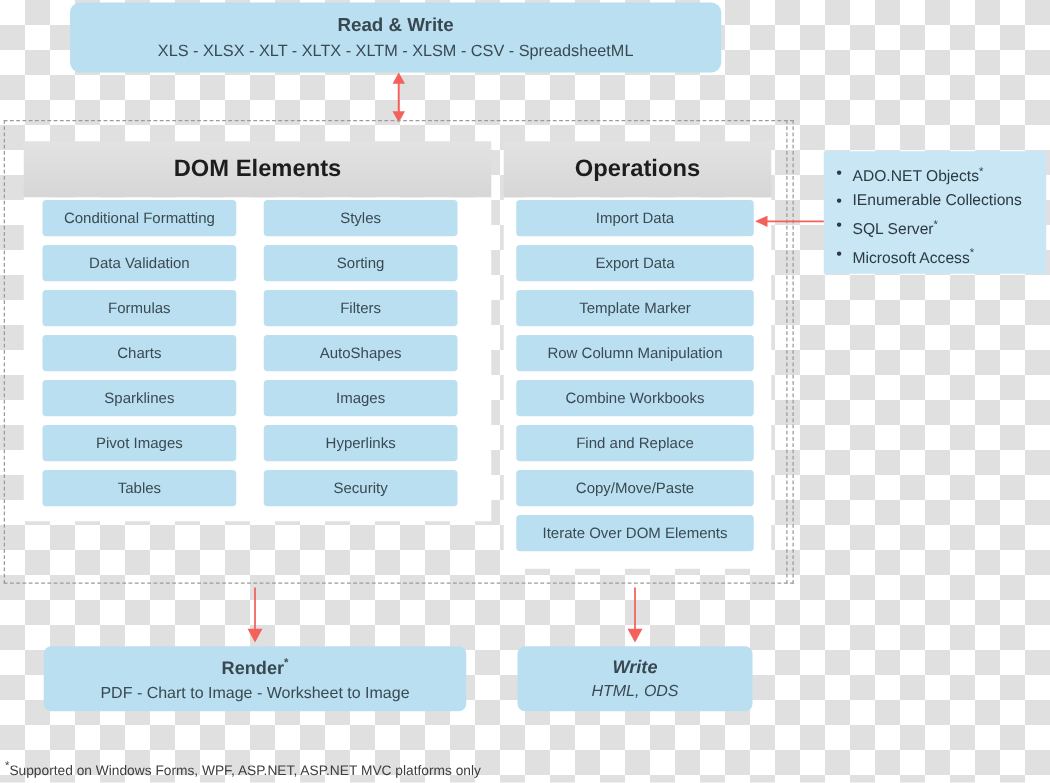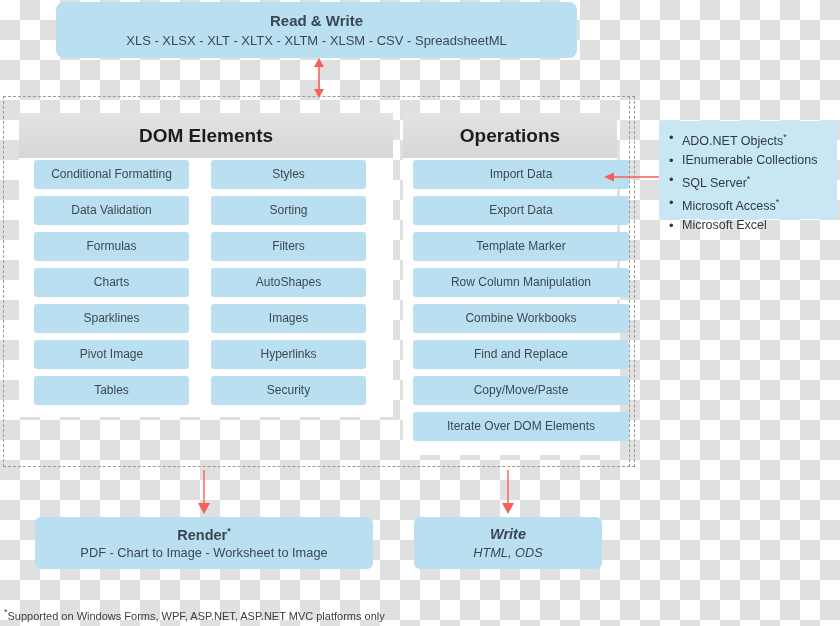--- a/index.html
+++ b/index.html
@@ -141,21 +141,21 @@
 
   
   #ops-col {
     position: absolute;
     left: 10px;
     top: 2px;
     width: 190px;
   }
   #ops-col .chip {
     position: relative;
-    width: 216px;
+    width: 190px;
     height: 29px;
     margin-bottom: 7px;
   }
 
   
   #sources-box {
     position: absolute;
     left: 659px;
     top: 121px;
     width: 178px;
@@ -242,21 +242,21 @@
 <div class="panel-header" id="dom-panel-header">
   <span>DOM Elements</span>
 </div>
 <div class="panel-body" id="dom-panel-body">
   <div class="dom-col" id="dom-col-left">
     <div class="chip">Conditional Formatting</div>
     <div class="chip">Data Validation</div>
     <div class="chip">Formulas</div>
     <div class="chip">Charts</div>
     <div class="chip">Sparklines</div>
-    <div class="chip">Pivot Image</div>
+    <div class="chip">Pivot Images</div>
     <div class="chip">Tables</div>
   </div>
   <div class="dom-col" id="dom-col-right">
     <div class="chip">Styles</div>
     <div class="chip">Sorting</div>
     <div class="chip">Filters</div>
     <div class="chip">AutoShapes</div>
     <div class="chip">Images</div>
     <div class="chip">Hyperlinks</div>
     <div class="chip">Security</div>
@@ -283,21 +283,20 @@
   <line x1="56" y1="6" x2="8" y2="6" stroke="#f4605a" stroke-width="1.4"></line>
   <polygon points="0,6 10,1.5 10,10.5" fill="#f4605a"></polygon>
 </svg>
 
 <div id="sources-box">
   <ul>
     <li><span>ADO.NET Objects</span><span class="star">*</span></li>
     <li><span>IEnumerable Collections</span></li>
     <li><span>SQL Server</span><span class="star">*</span></li>
     <li><span>Microsoft Access</span><span class="star">*</span></li>
-    <li><span>Microsoft Excel</span></li>
   </ul>
 </div>
 
 <svg class="arrow-svg" style="left:197px; top:470px;" width="14" height="44" viewBox="0 0 14 44">
   <line x1="7" y1="0" x2="7" y2="36" stroke="#f4605a" stroke-width="1.4"></line>
   <polygon points="7,44 13,33 1,33" fill="#f4605a"></polygon>
 </svg>
 <svg class="arrow-svg" style="left:501px; top:470px;" width="14" height="44" viewBox="0 0 14 44">
   <line x1="7" y1="0" x2="7" y2="36" stroke="#f4605a" stroke-width="1.4"></line>
   <polygon points="7,44 13,33 1,33" fill="#f4605a"></polygon>

